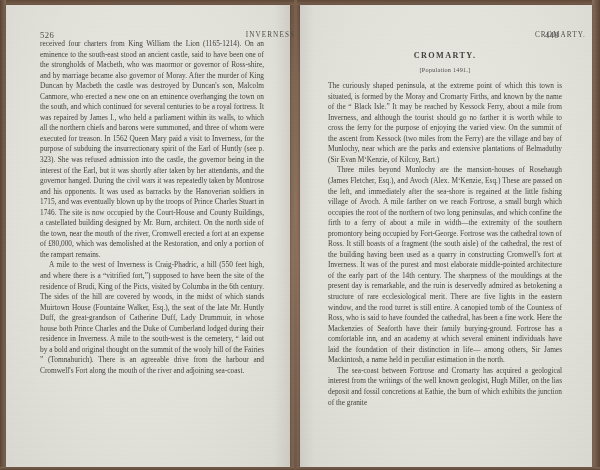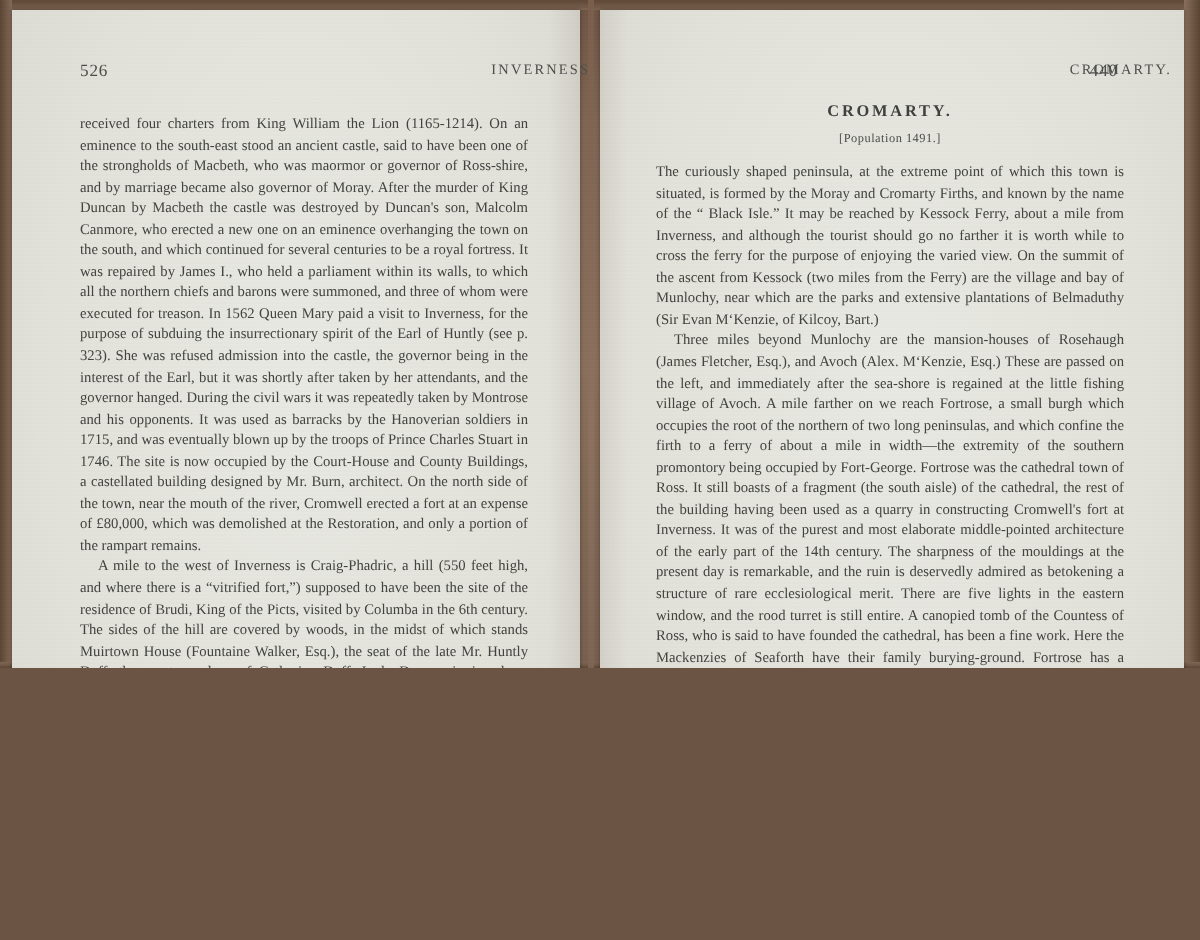--- a/index.html
+++ b/index.html
@@ -10,21 +10,21 @@
   body {
     width: 600px;
     height: 470px;
     overflow: hidden;
     font-family: "Liberation Serif", serif;
   }
 
   #spread {
     position: relative;
     width: 600px;
-    height: 334px;
+    height: 470px;
     background: #7a6150;
     background-image:
       linear-gradient(180deg, #6d5443 0%, #7e6554 18%, #8a6f5c 55%, #77604f 100%);
     overflow: hidden;
   }
 
   
   #spread::after {
     content: "";
     position: absolute;
@@ -103,21 +103,21 @@
     text-align: right;
     font-size: 7.2px;
     letter-spacing: 1.1px;
     color: #4e4e4c;
   }
   .page-left .rh-title  { transform: translateX(8px); }
   .page-right .rh-title { transform: translateX(-6px); }
 
   .column {
     position: absolute;
-    top: 52px;
+    top: 34px;
     left: 34px;
     right: 26px;
     font-size: 7.35px;
     line-height: 10.55px;
     color: #42423f;
     text-align: justify;
     text-justify: inter-word;
     hyphens: none;
   }
   .page-right .column { left: 28px; right: 30px; top: 46px; }
@@ -192,17 +192,18 @@
       <div class="running-head">
         <span class="rh-title">CROMARTY.</span>
         <span class="rh-right-num">440</span>
       </div>
 
       <div class="column">
         <h2 class="chapter-title">CROMARTY.</h2>
         <div class="chapter-sub">[Population 1491.]</div>
         <p>The curiously shaped peninsula, at the extreme point of which this town is situated, is formed by the Moray and Cromarty Firths, and known by the name of the “ Black Isle.” It may be reached by Kessock Ferry, about a mile from Inverness, and although the tourist should go no farther it is worth while to cross the ferry for the purpose of enjoying the varied view. On the summit of the ascent from Kessock (two miles from the Ferry) are the village and bay of Munlochy, near which are the parks and extensive plantations of Belmaduthy (Sir Evan M‘Kenzie, of Kilcoy, Bart.)</p>
         <p class="indent">Three miles beyond Munlochy are the mansion-houses of Rosehaugh (James Fletcher, Esq.), and Avoch (Alex. M‘Kenzie, Esq.) These are passed on the left, and immediately after the sea-shore is regained at the little fishing village of Avoch. A mile farther on we reach Fortrose, a small burgh which occupies the root of the northern of two long peninsulas, and which confine the firth to a ferry of about a mile in width—the extremity of the southern promontory being occupied by Fort-George. Fortrose was the cathedral town of Ross. It still boasts of a fragment (the south aisle) of the cathedral, the rest of the building having been used as a quarry in constructing Cromwell's fort at Inverness. It was of the purest and most elaborate middle-pointed architecture of the early part of the 14th century. The sharpness of the mouldings at the present day is remarkable, and the ruin is deservedly admired as betokening a structure of rare ecclesiological merit. There are five lights in the eastern window, and the rood turret is still entire. A canopied tomb of the Countess of Ross, who is said to have founded the cathedral, has been a fine work. Here the Mackenzies of Seaforth have their family burying-ground. Fortrose has a comfortable inn, and an academy at which several eminent individuals have laid the foundation of their distinction in life— among others, Sir James Mackintosh, a name held in peculiar estimation in the north.</p>
+        <p class="indent">The sea-coast between Fortrose and Cromarty has acquired a geological interest from the writings of the well known geologist, Hugh Miller, on the lias deposit and fossil concretions at Eathie, the burn of which exhibits the junction of the granite</p>
       </div>
     </div>
   </div>
 
 </div>
 
 </body></html>

